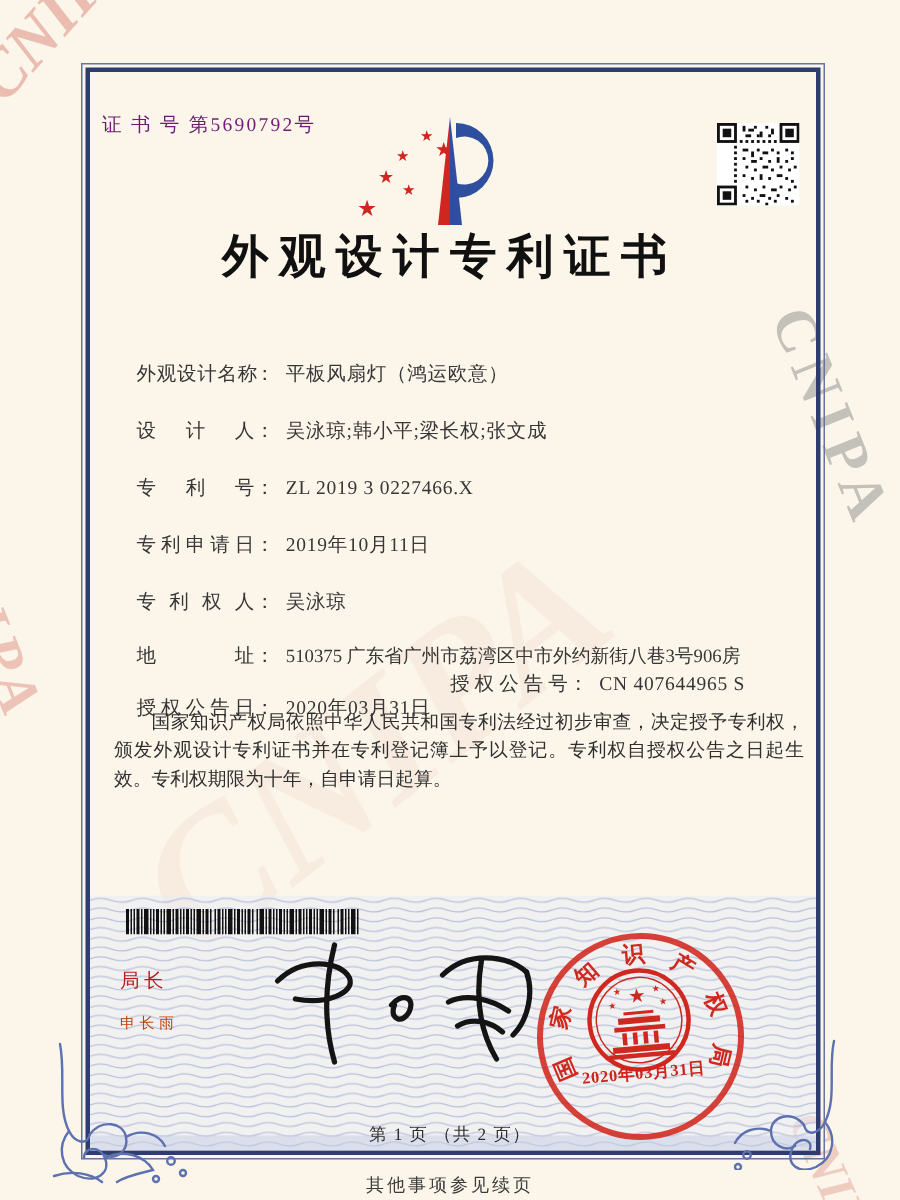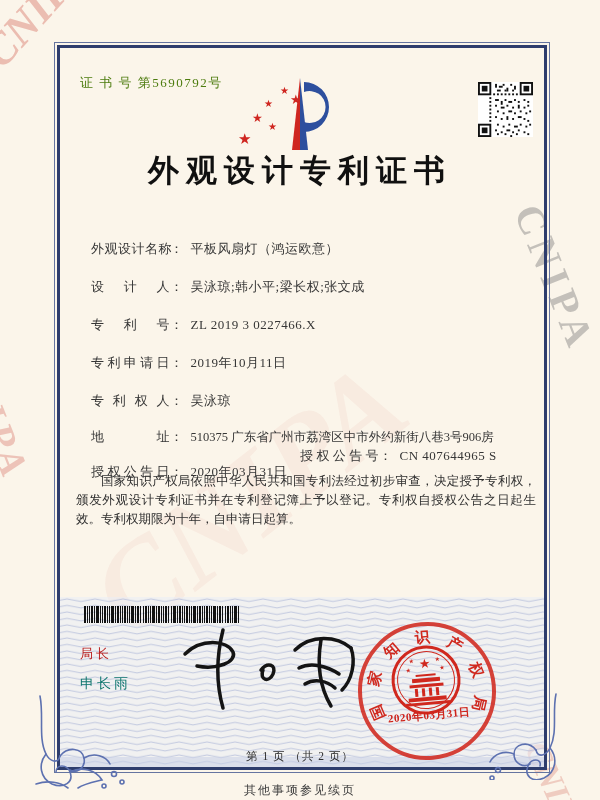--- a/index.html
+++ b/index.html
@@ -6,32 +6,32 @@
   .page{
     position:relative;width:600px;height:800px;overflow:hidden;
     background:#fbf5ea;
     font-family:"Liberation Serif","DejaVu Serif",serif;
     color:#303030;
   }
   
   .frame{position:absolute;left:54px;top:42px;width:494px;height:729px;border:1px solid #6574a0;}
   .frame-inner{position:absolute;inset:2px;border:3px solid #2e3d6d;}
   .abs{position:absolute;}
-  .cert-no{left:80px;top:74px;font-size:13px;letter-spacing:1.5px;color:#4d7c0f;}
+  .cert-no{left:68px;top:74px;font-size:13px;letter-spacing:1.5px;color:#701a75;}
   .title{left:0;top:150px;width:600px;text-align:center;font-size:31px;font-weight:bold;letter-spacing:7px;color:#101010;}
   .frow{left:76px;width:470px;font-size:13px;color:#363636;letter-spacing:.5px;white-space:pre;}
   .flabel{display:inline-block;width:79px;text-align:justify;text-align-last:justify;}
   .fcolon{margin-right:7px;}
   .fvalue{letter-spacing:.5px;}
   .fvalue.small{font-size:12.5px;letter-spacing:0;text-align:right;}
   .fpair2{position:absolute;left:224px;top:0;white-space:pre;}
   .paras{left:76px;top:472px;width:460px;font-size:12.5px;line-height:19px;color:#2f2f2f;text-align:justify;}
   .paras p{margin:0;text-indent:2em;}
   .officer-title{left:80px;top:645px;font-size:13px;letter-spacing:3px;color:#b91c1c;}
-  .officer-name{left:80px;top:675px;font-size:14px;letter-spacing:3px;color:#0f766e;}
+  .officer-name{left:80px;top:675px;font-size:10px;letter-spacing:3px;color:#c2410c;}
   .page-info{left:0;top:749px;width:600px;text-align:center;font-size:11.5px;letter-spacing:1px;color:#2e2e2e;}
   .note{left:0;top:782px;width:600px;text-align:center;font-size:12px;letter-spacing:2px;color:#3c3c3c;}
   
   .seal{left:358px;top:622px;width:138px;height:138px;transform:rotate(-5deg);}
   .seal-ring{position:absolute;inset:0;border:4px solid rgba(208,40,30,.88);border-radius:50%;}
   .seal-char{position:absolute;width:16px;height:16px;font-size:15px;font-weight:bold;color:#d0281e;text-align:center;line-height:16px;}
   .sc0{left:10px;top:78px;transform:rotate(-108deg);}
   .sc1{left:10px;top:44px;transform:rotate(-72deg);}
   .sc2{left:29px;top:17px;transform:rotate(-36deg);}
   .sc3{left:61px;top:7px;}

